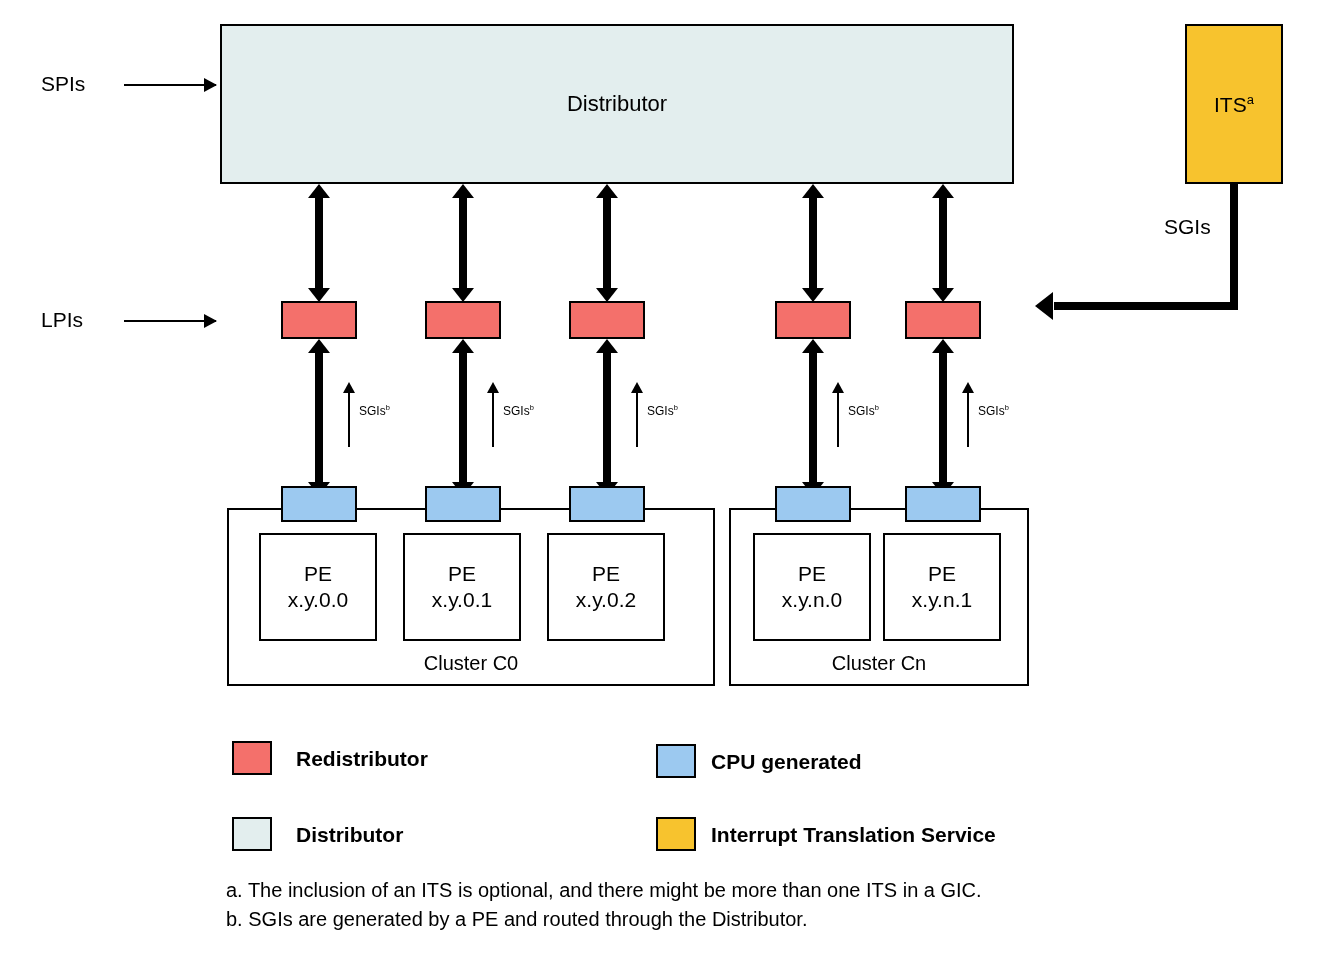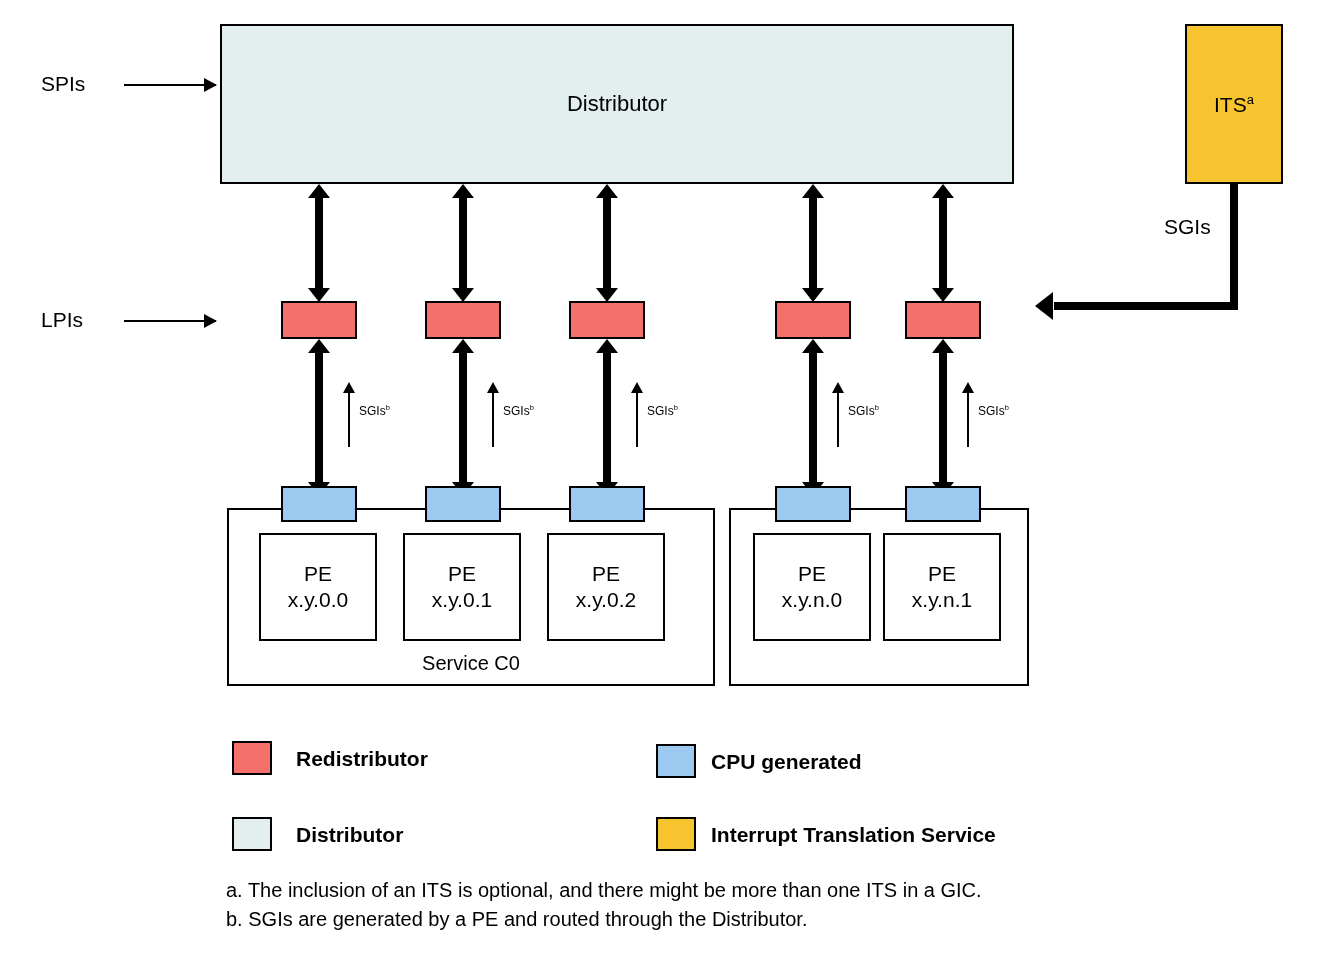--- a/index.html
+++ b/index.html
@@ -218,40 +218,41 @@
   <div class="abs sgi-lbl" style="left:829px; top:403px;">
     <span>SGIs</span><sup>b</sup>
   </div>
 
   <div class="abs v-arrow-thin" style="left:948px; top:392px; height:55px;"></div>
   <div class="abs sgi-lbl" style="left:959px; top:403px;">
     <span>SGIs</span><sup>b</sup>
   </div>
 
   <div class="abs cluster" style="left:208px; top:508px; width:488px; height:178px;"></div>
-  <div class="abs cluster-label" style="left:208px; top:652px; width:488px;">Service C0</div>
+  <div class="abs cluster-label" style="left:208px; top:652px; width:488px;">Cluster C0</div>
 
   <div class="abs block cpuif" style="left:262px; top:486px;"></div>
   <div class="abs block cpuif" style="left:406px; top:486px;"></div>
   <div class="abs block cpuif" style="left:550px; top:486px;"></div>
 
   <div class="abs pe" style="left:240px; top:533px; width:118px; height:108px;">
     <span>PE</span>
     <span>x.y.0.0</span>
   </div>
   <div class="abs pe" style="left:384px; top:533px; width:118px; height:108px;">
     <span>PE</span>
     <span>x.y.0.1</span>
   </div>
   <div class="abs pe" style="left:528px; top:533px; width:118px; height:108px;">
     <span>PE</span>
     <span>x.y.0.2</span>
   </div>
 
   <div class="abs cluster" style="left:710px; top:508px; width:300px; height:178px;"></div>
+  <div class="abs cluster-label" style="left:710px; top:652px; width:300px;">Cluster Cn</div>
 
   <div class="abs block cpuif" style="left:756px; top:486px;"></div>
   <div class="abs block cpuif" style="left:886px; top:486px;"></div>
 
   <div class="abs pe" style="left:734px; top:533px; width:118px; height:108px;">
     <span>PE</span>
     <span>x.y.n.0</span>
   </div>
   <div class="abs pe" style="left:864px; top:533px; width:118px; height:108px;">
     <span>PE</span>

